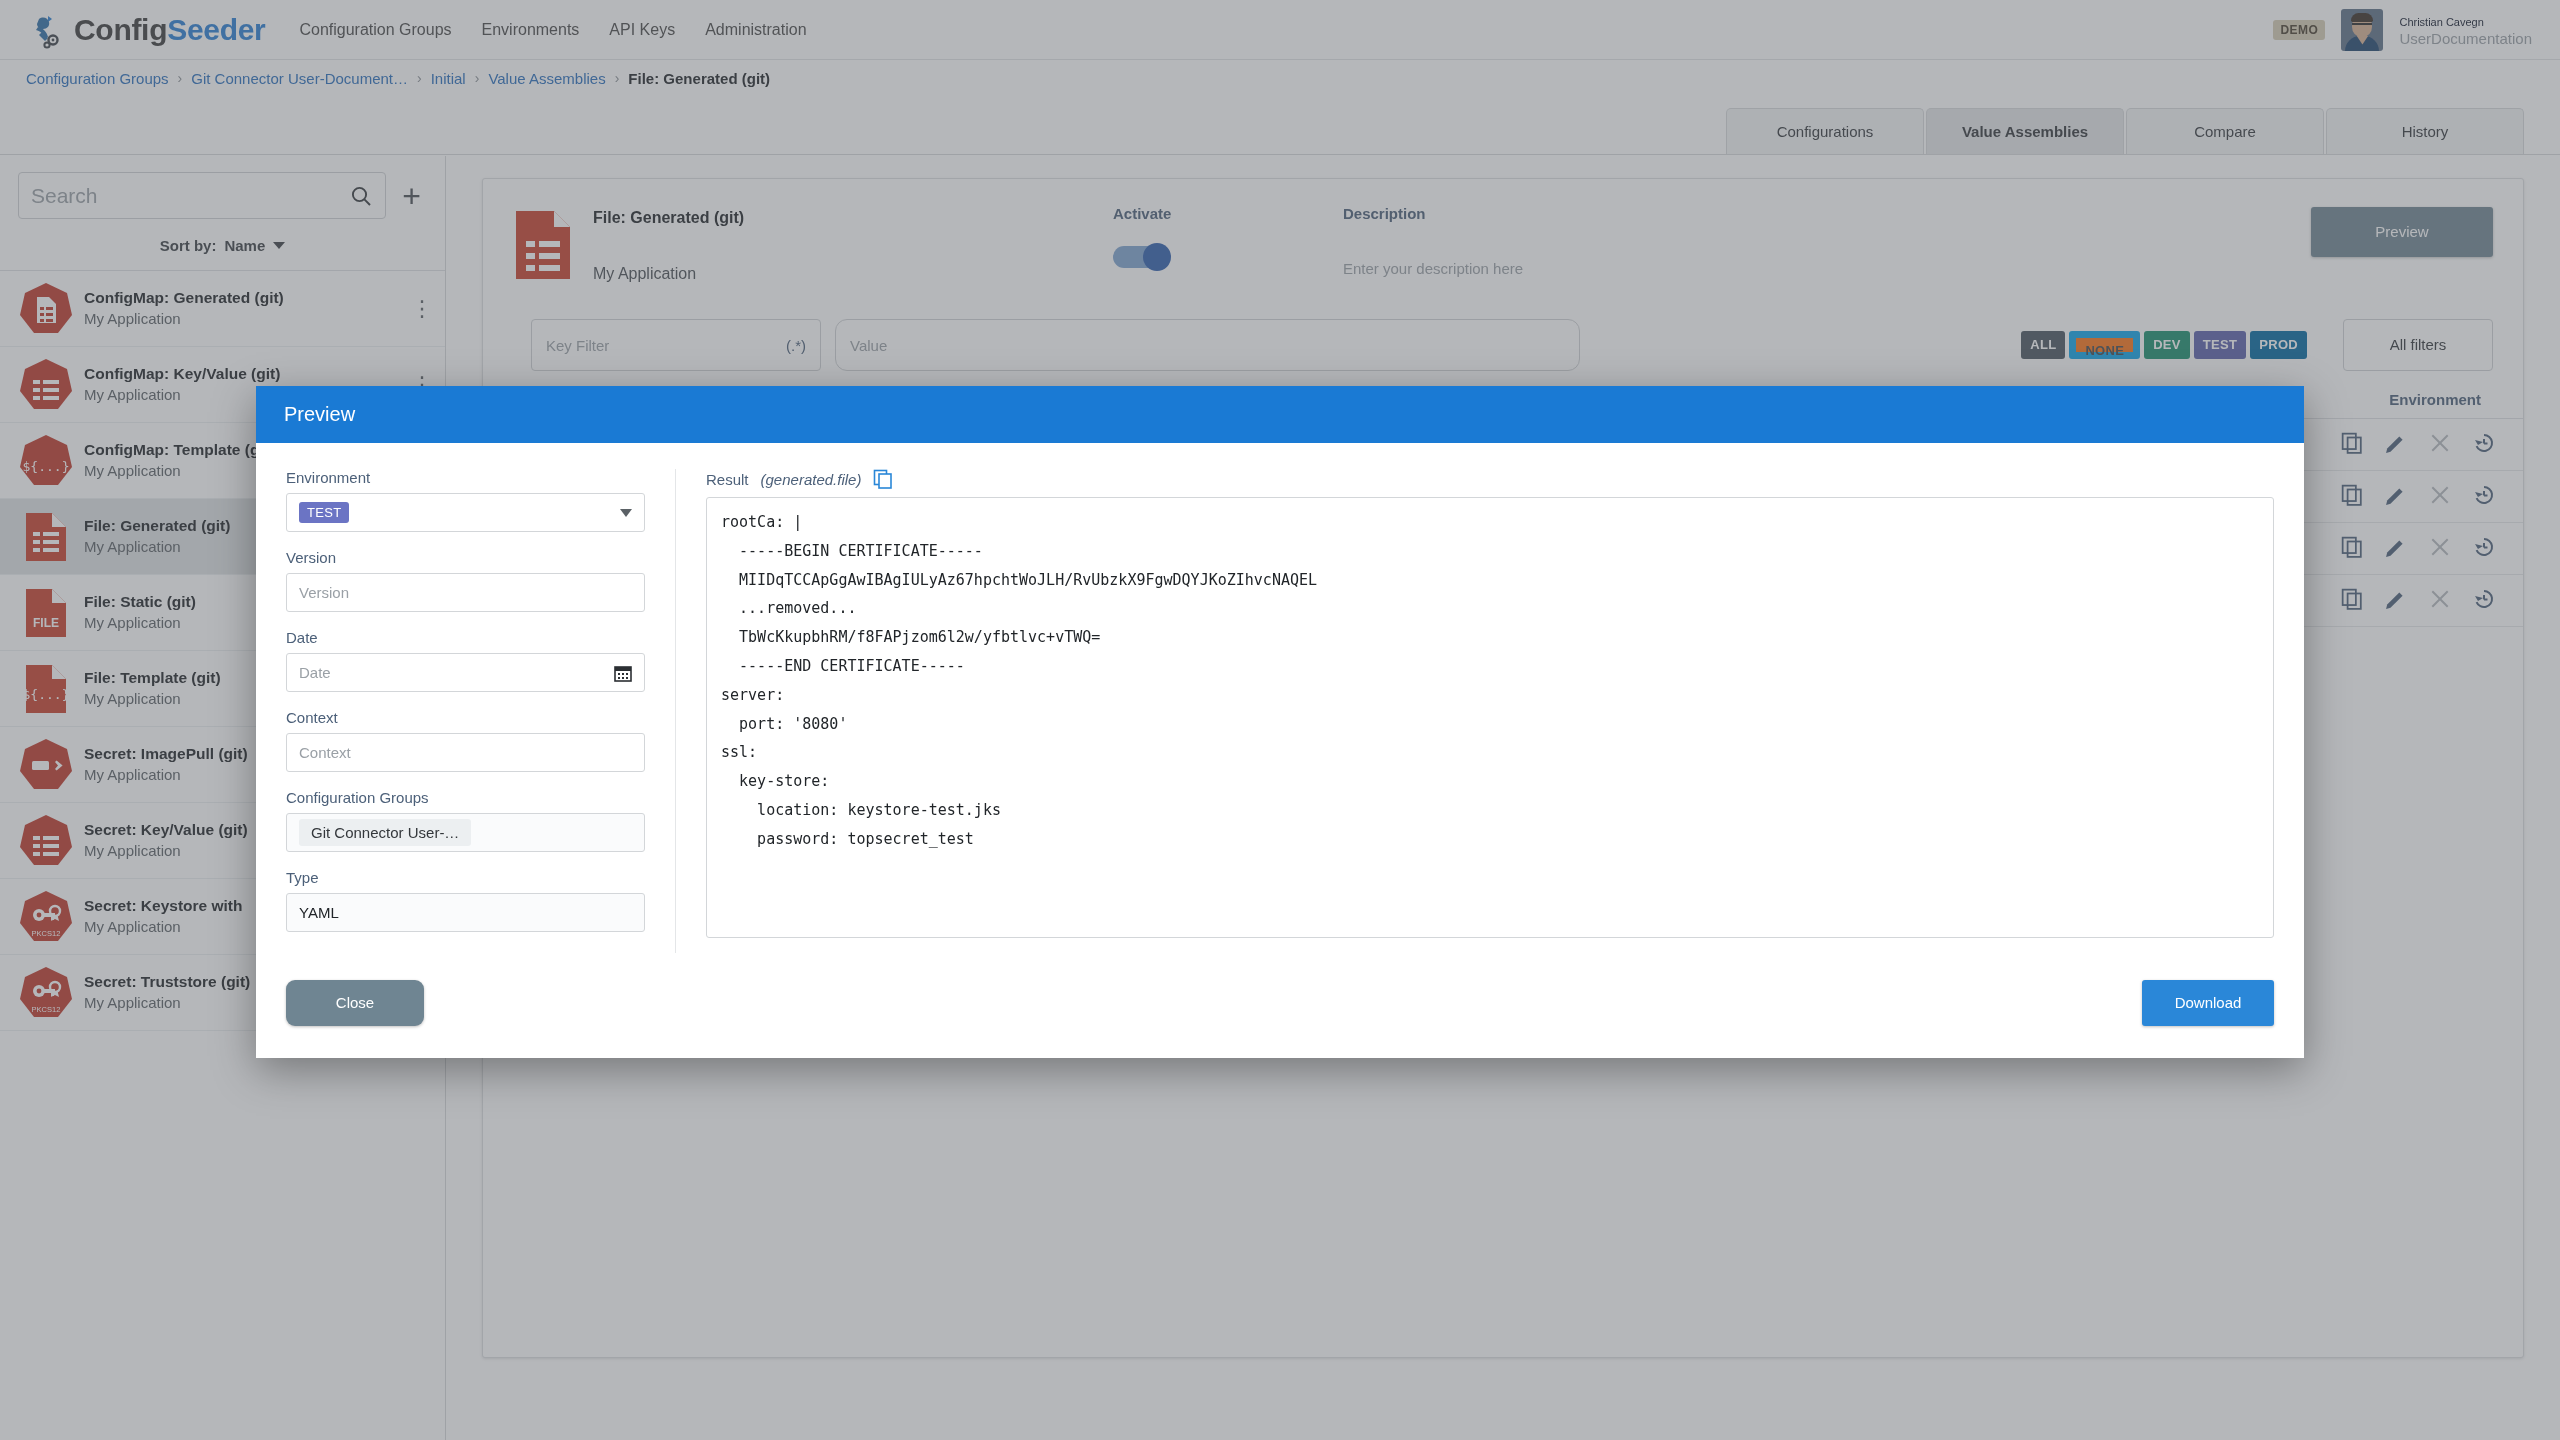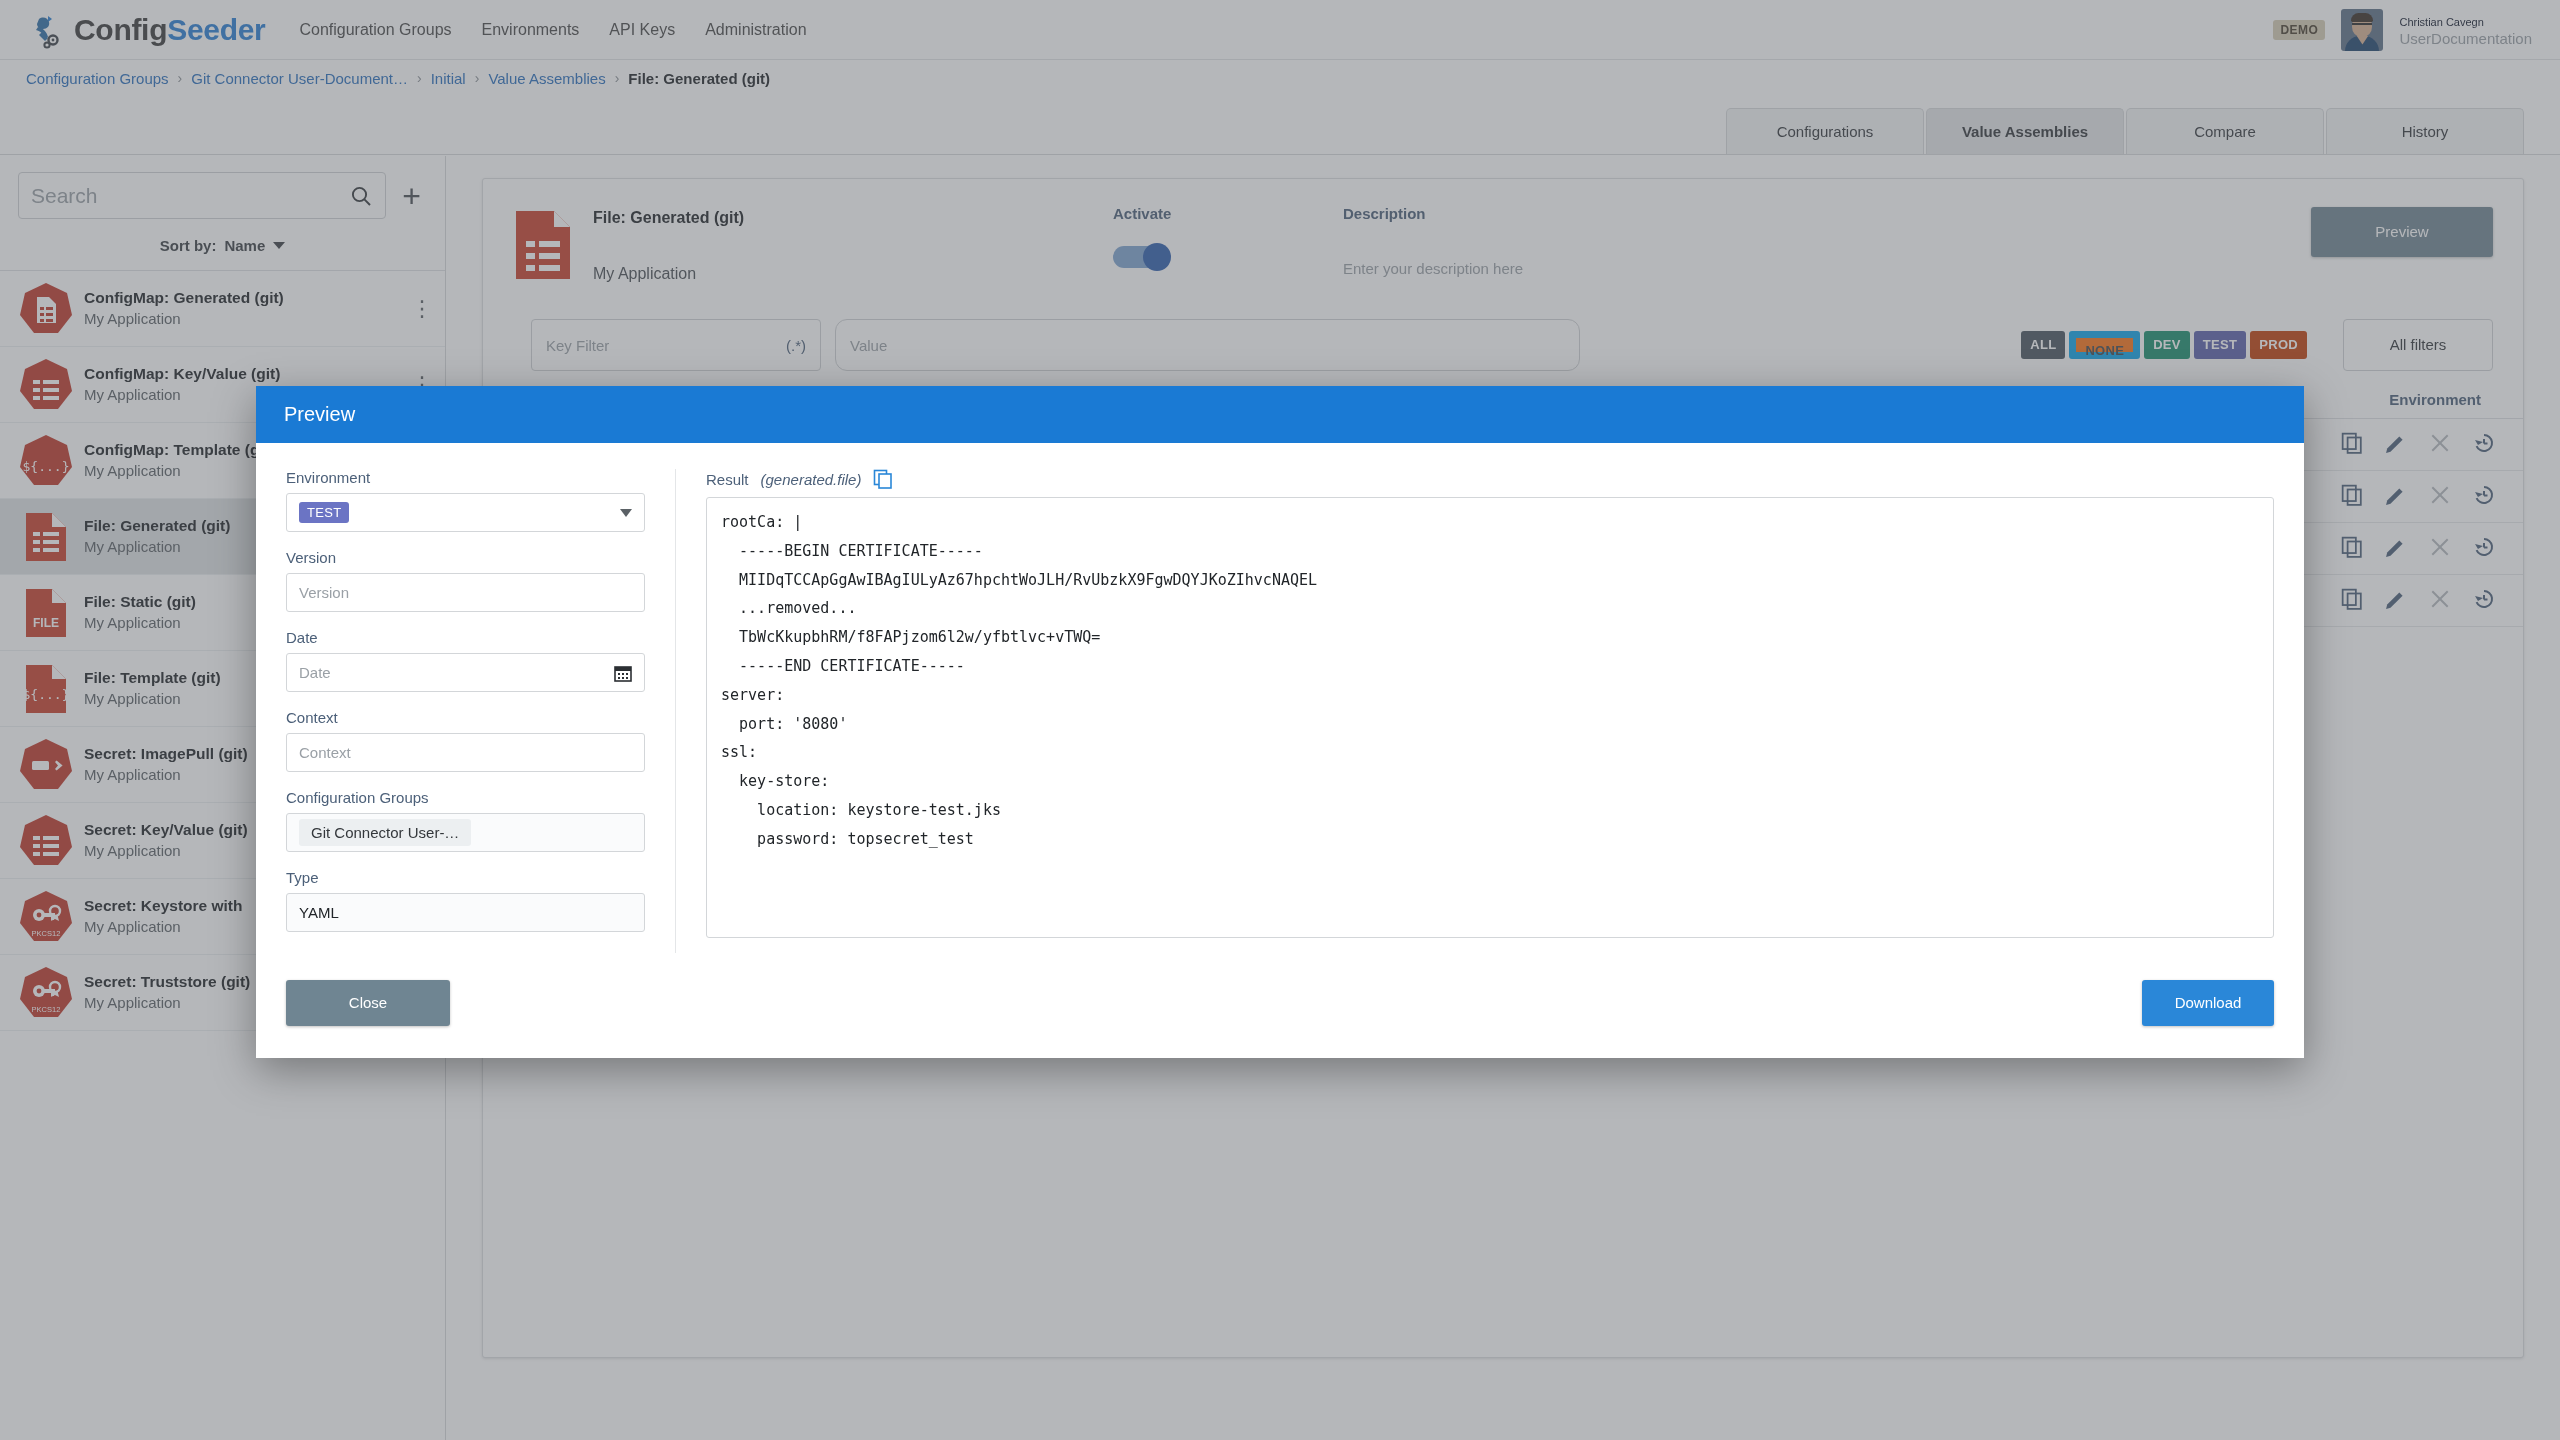--- a/index.html
+++ b/index.html
@@ -244,22 +244,22 @@
   .resultbox {
     border: 1px solid #d3d6d9; border-radius: 3px; height: 441px;
     padding: 10px 14px; overflow: hidden; background: #fff;
   }
   .resultbox pre {
     font-family: "DejaVu Sans Mono", "Liberation Mono", monospace;
     font-size: 15px; line-height: 1.92; color: #212529; white-space: pre;
   }
   .dlg-foot { display: flex; align-items: center; padding: 0 30px; height: 100px; }
   .btn-close {
-    width: 164px; height: 46px; line-height: 46px; text-align: center;
-    background: #6f8592; color: #fff; font-size: 15px; border-radius: 3px;
+    width: 138px; height: 46px; line-height: 46px; text-align: center;
+    background: #6f8592; color: #fff; font-size: 15px; border-radius: 9px;
     box-shadow: 0 1px 3px rgba(0,0,0,0.25); border: none; font-family: inherit;
   }
   .btn-download {
     margin-left: auto;
     width: 132px; height: 46px; line-height: 46px; text-align: center;
     background: #2a87d8; color: #fff; font-size: 15px; border-radius: 3px;
     box-shadow: 0 1px 3px rgba(0,0,0,0.25); border: none; font-family: inherit;
   }
 </style>
 </head>
@@ -556,21 +556,21 @@
           <span class="rx">(.*)</span>
         </div>
         <div class="valuefilter">
           <span>Value</span>
         </div>
         <div class="envchips" id="env-chips">
             <span class="chip" style="background: rgb(74, 85, 96);">ALL</span>
             <span class="chip none">NONE</span>
             <span class="chip" style="background: rgb(26, 143, 110);">DEV</span>
             <span class="chip" style="background: rgb(92, 97, 171);">TEST</span>
-            <span class="chip" style="background: #c2410c;">PROD</span>
+            <span class="chip" style="background: #0369a1;">PROD</span>
           </div>
         <div class="allfilters">All filters</div>
       </div>
 
       <div class="tablehead">
         <div class="th-env">Environment</div>
       </div>
 
       <div id="table-rows">
           <div class="trow">

